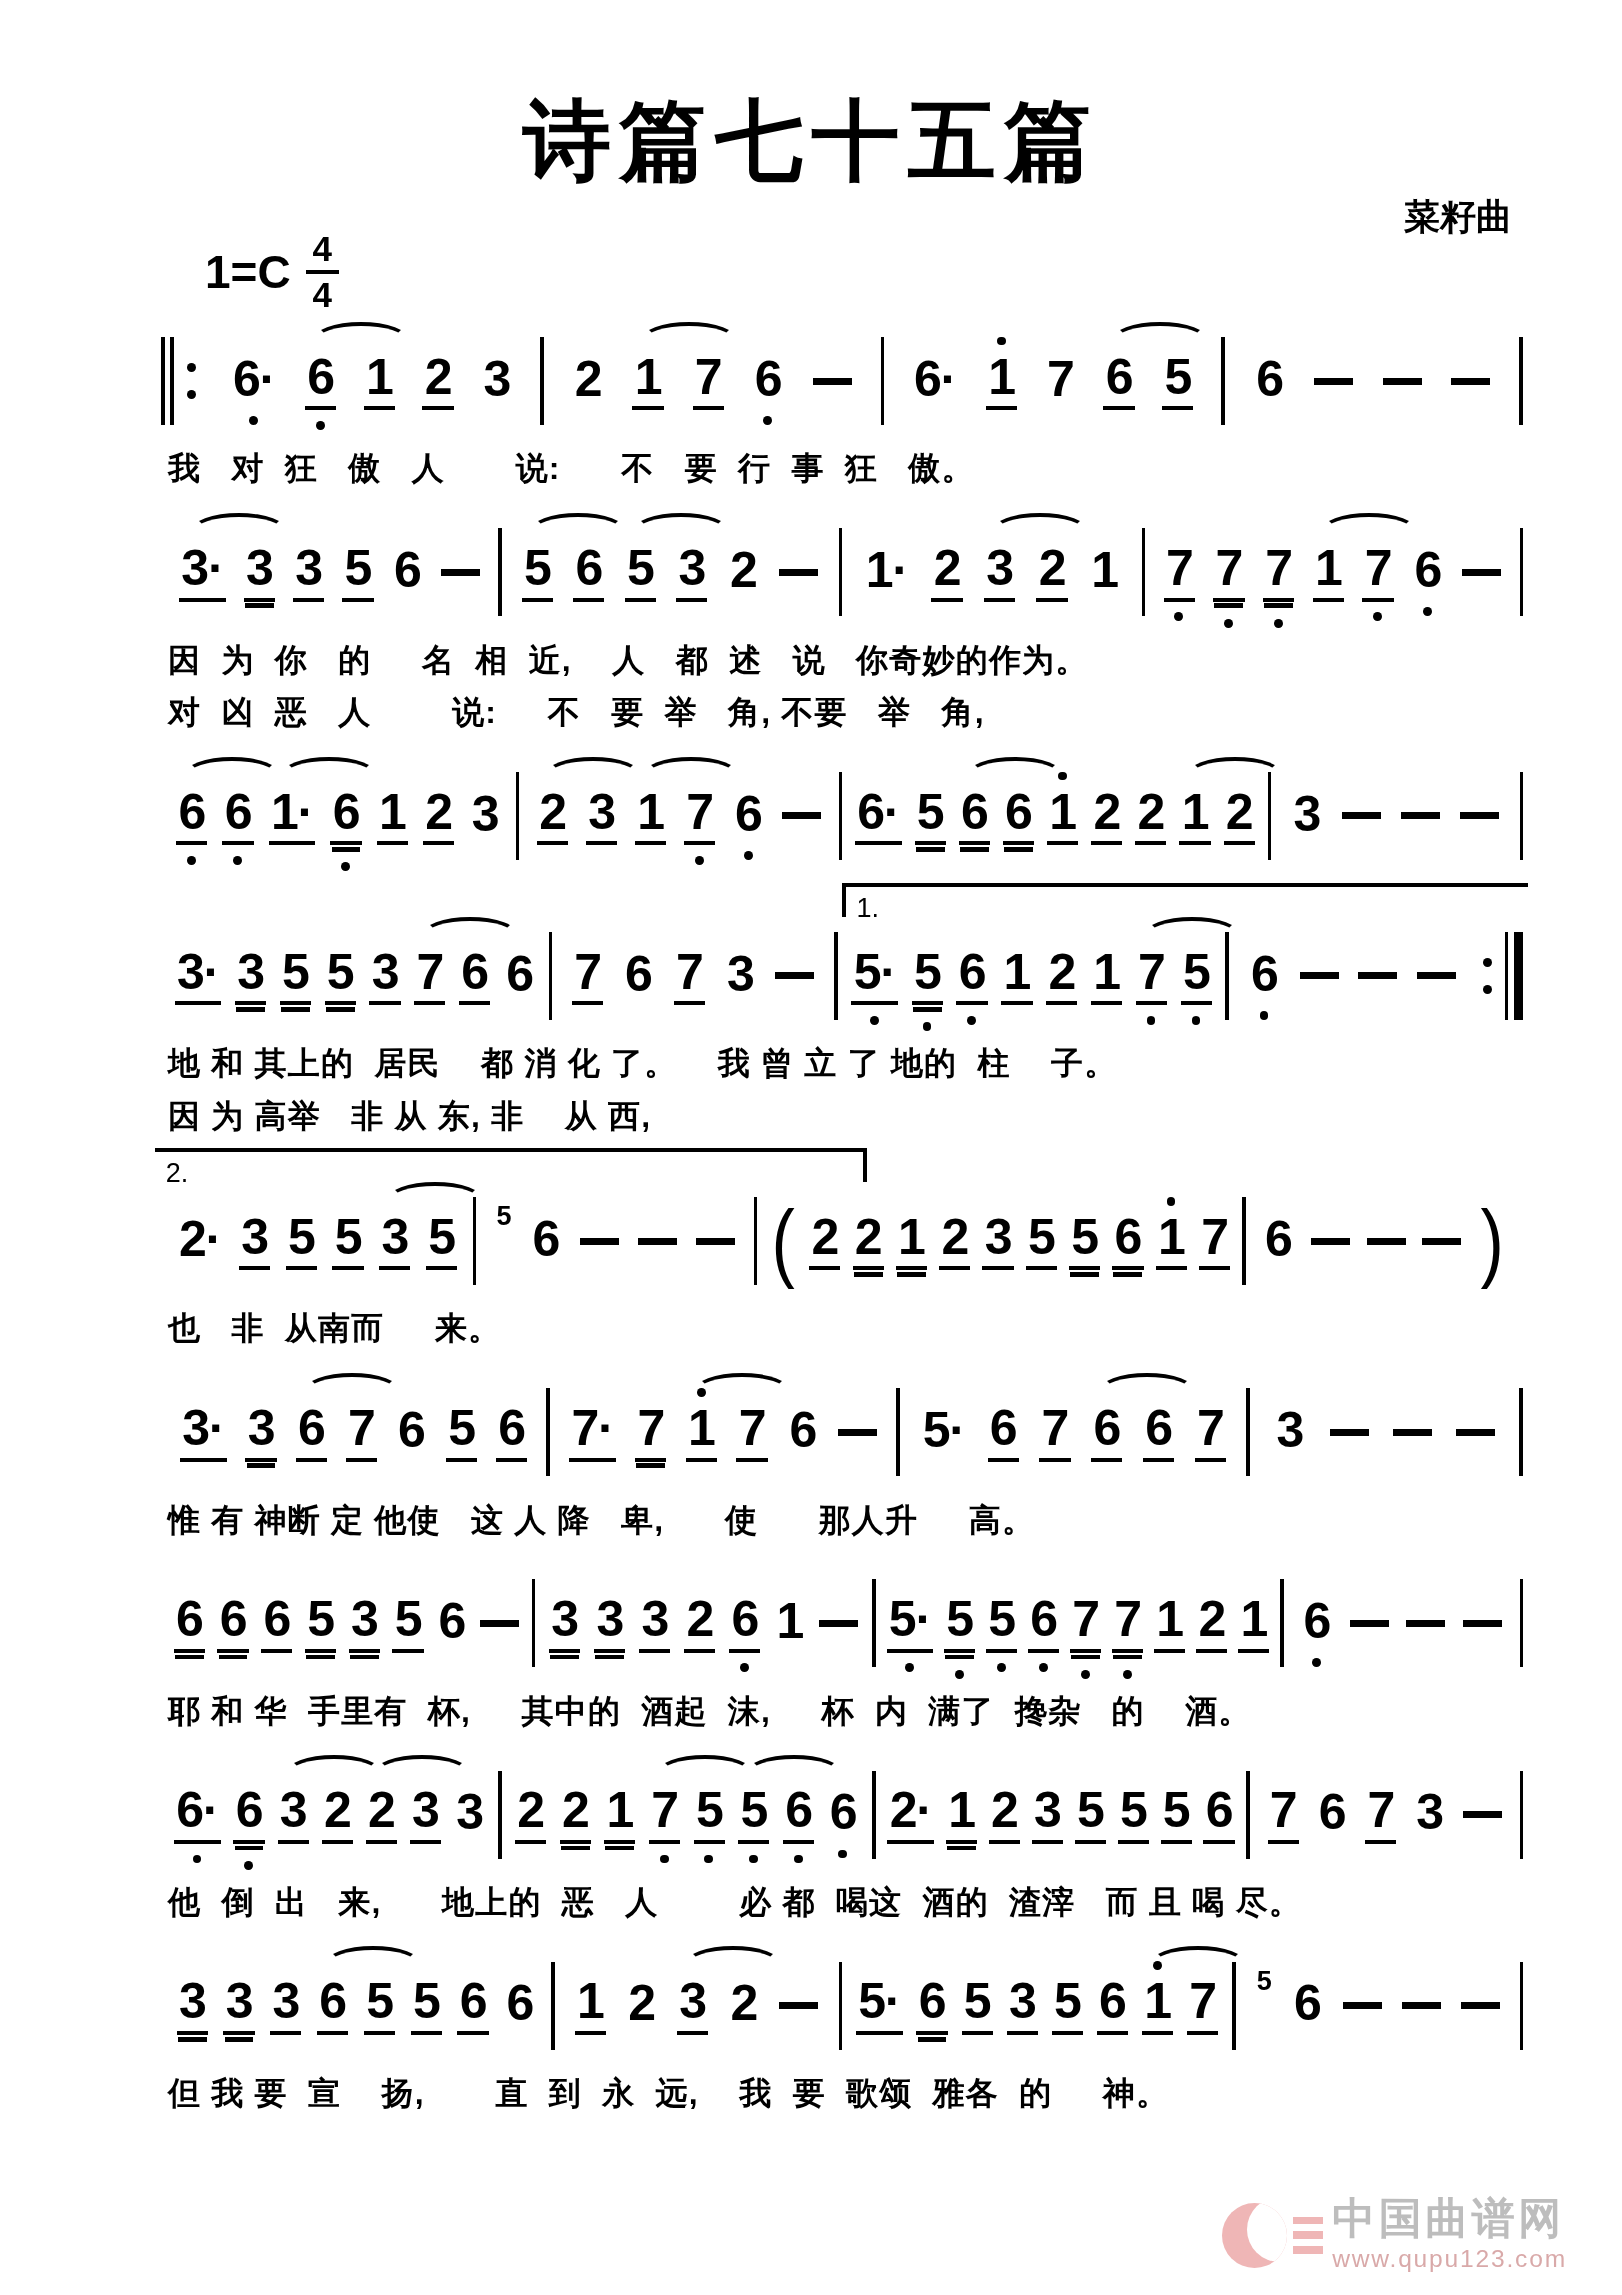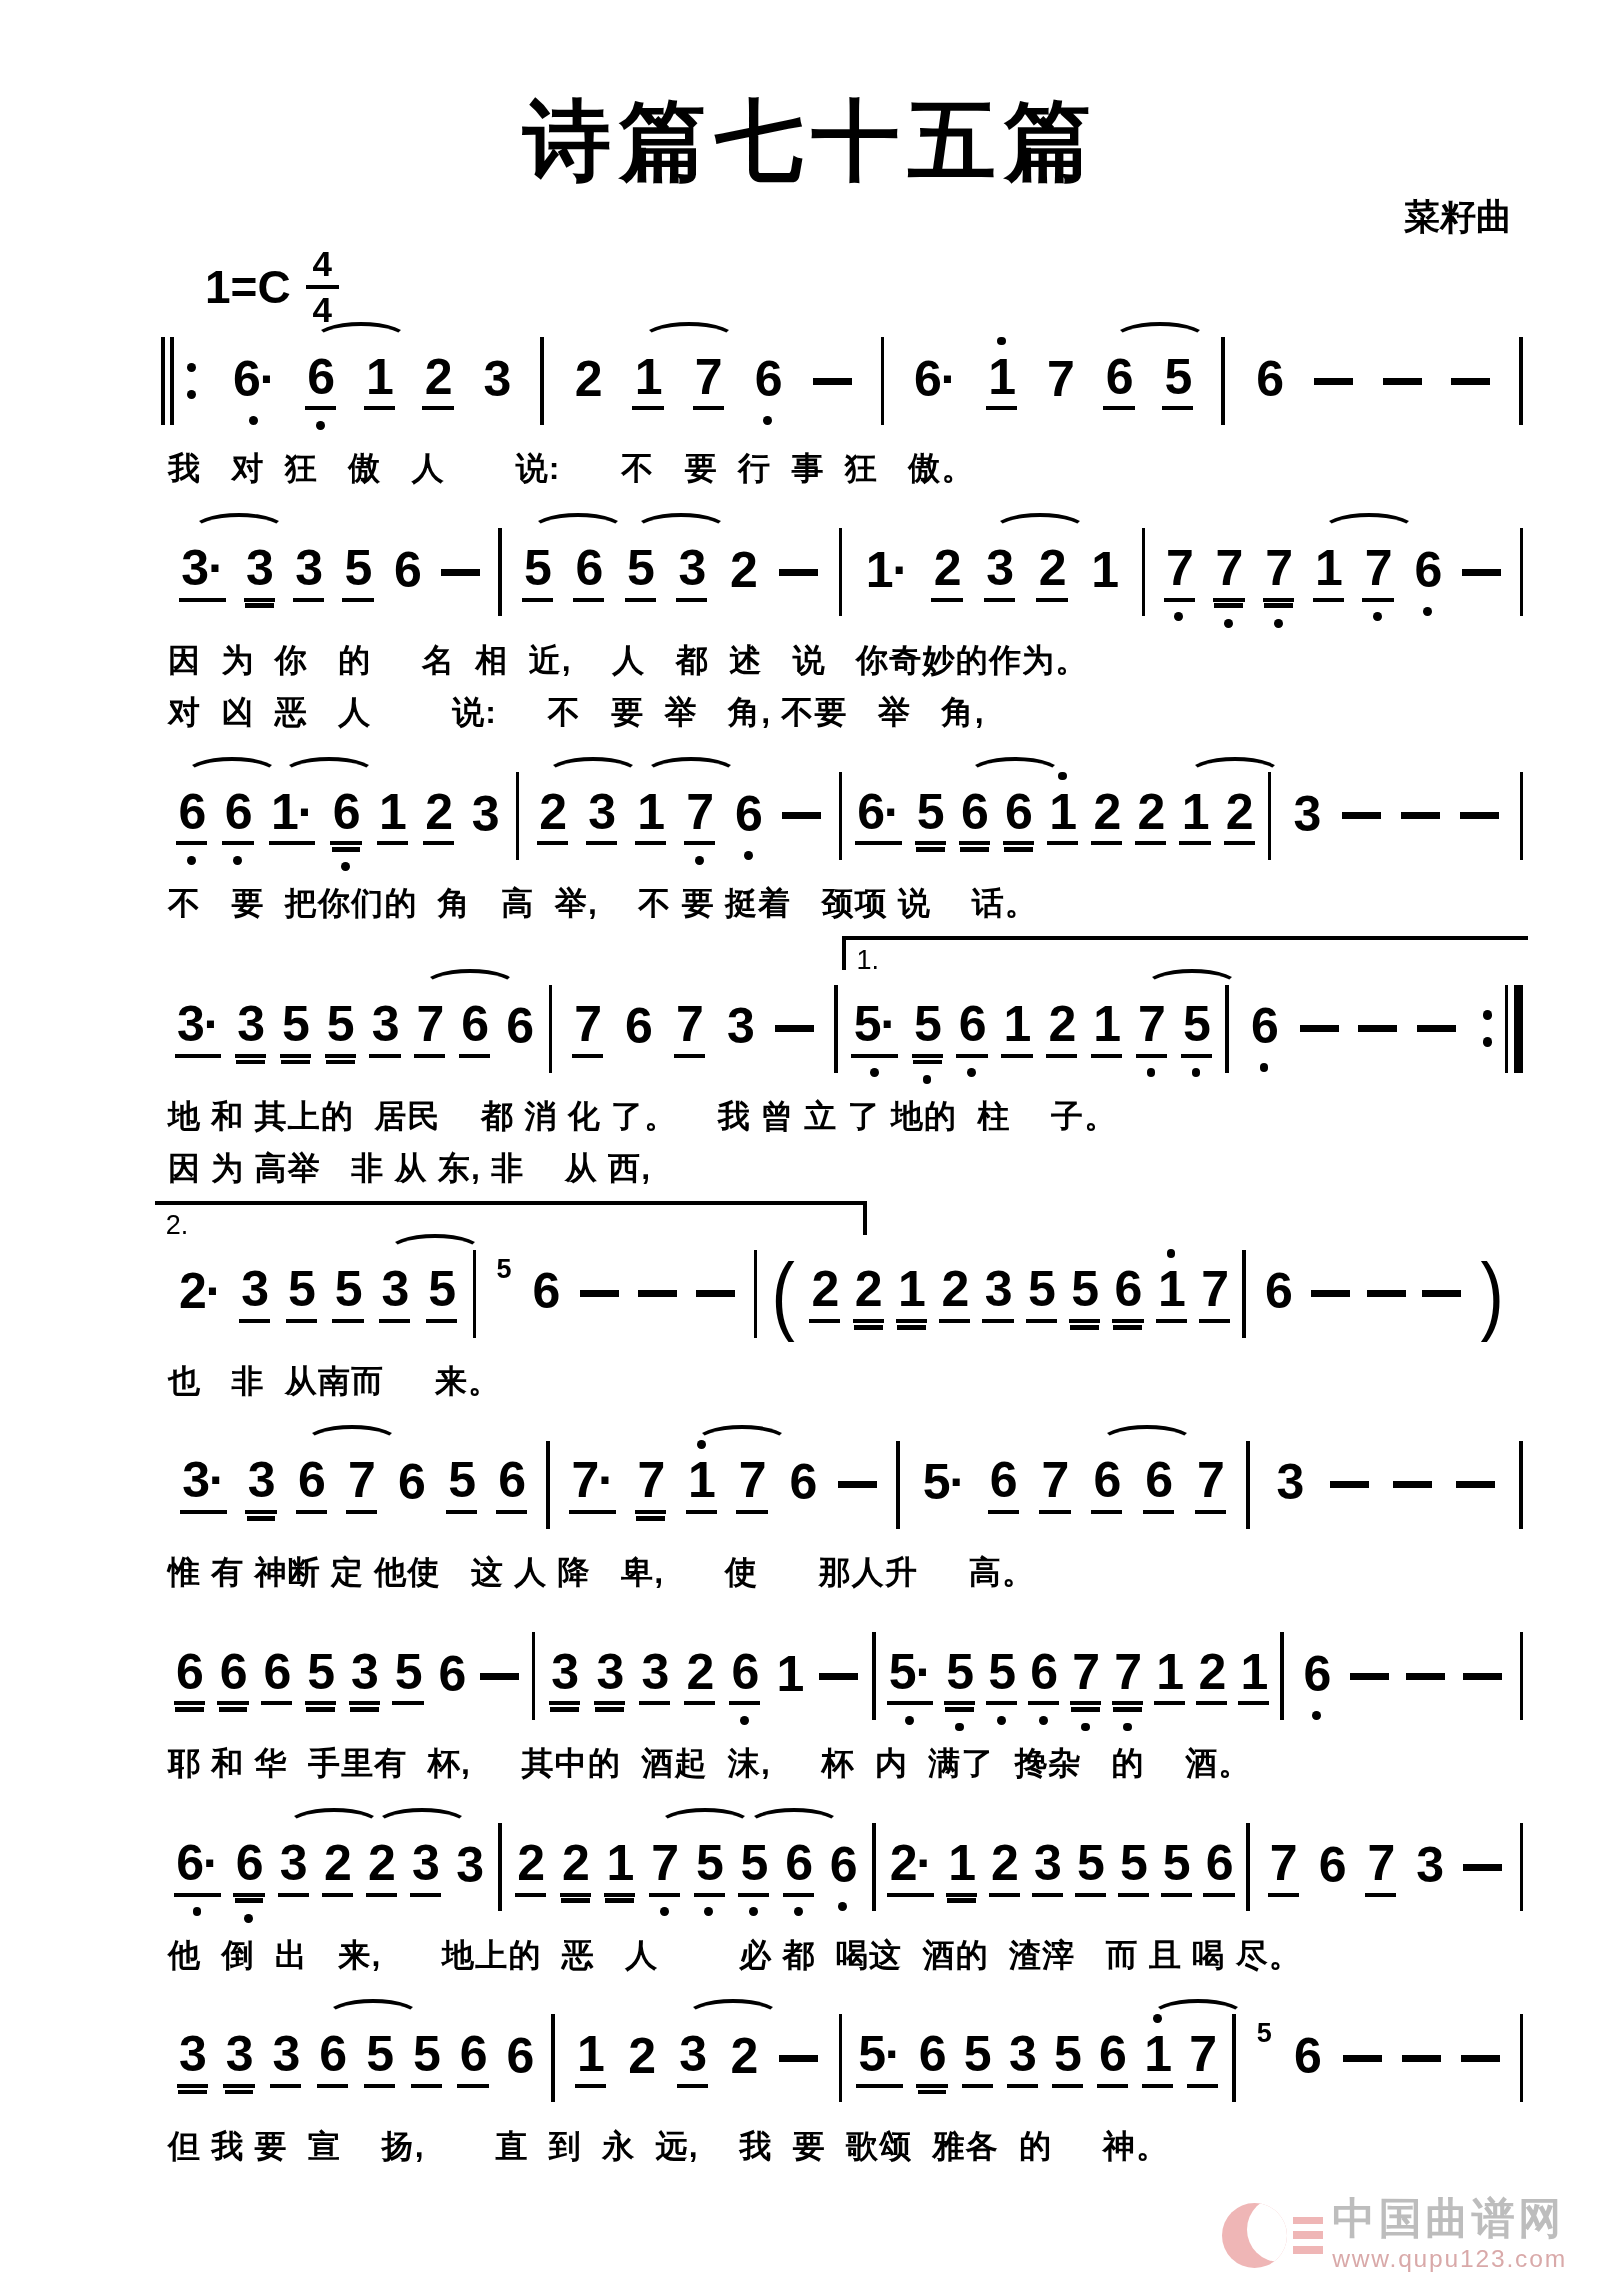--- a/index.html
+++ b/index.html
@@ -7,21 +7,21 @@
     width:1623px;height:2295px;background:#ffffff;position:relative;
     font-family:"Liberation Sans", sans-serif;color:#000;overflow:hidden;
   }
   .page{position:absolute;inset:0;}
   
   .title{
     position:absolute;top:82px;left:0;width:100%;text-align:center;
     font-family:"Liberation Serif", serif;font-weight:900;font-size:88px;letter-spacing:8.2px;
   }
   .composer{position:absolute;top:193px;right:111px;font-size:36px;font-weight:700;}
-  .keysig{position:absolute;top:246px;left:205px;display:flex;align-items:center;font-weight:700;font-size:46px;justify-content:space-between;}
+  .keysig{position:absolute;top:231px;left:205px;display:flex;align-items:center;font-weight:700;font-size:46px;justify-content:space-between;}
   .frac{display:inline-flex;flex-direction:column;align-items:center;margin-left:15px;font-size:35px;line-height:1;}
   .frac .fbar{width:33px;height:4.1px;background:#000;margin:3.5px 0;}
   
   .score{position:absolute;top:324px;left:161px;width:1362px;}
   .line{position:relative;margin-bottom:24.6px;}
   .line.has-volta{margin-top:46px;}
   .notes-row{display:flex;align-items:center;height:114px;}
   .measure{display:flex;align-items:center;justify-content:space-evenly;flex-basis:0;min-width:0;}
   .bar{width:3.5px;height:88px;background:#000;flex:none;}
   .bar.thick{width:8.8px;}
@@ -206,21 +206,20 @@
           </div>
           <span class="bar"></span>
           <div class="measure" style="flex-grow: 7;">
             <span class="note">3</span>
             <span class="dash"></span>
             <span class="dash"></span>
             <span class="dash"></span>
           </div>
           <span class="bar"></span>
         </div>
-        <div class="lyric">不   要  把你们的  角   高  举,    不 要 挺着   颈项 说    话。</div>
       </div>
       <div class="line has-volta">
         <div class="volta v-right"><span class="vlabel">1.</span></div>
         <div class="notes-row">
           <div class="measure" style="flex-grow: 11;">
             <span class="note u1">3·</span>
             <span class="note u2">3</span>
             <span class="note u2">5</span>
             <span class="note u2">5</span>
             <span class="note u1">3</span>

